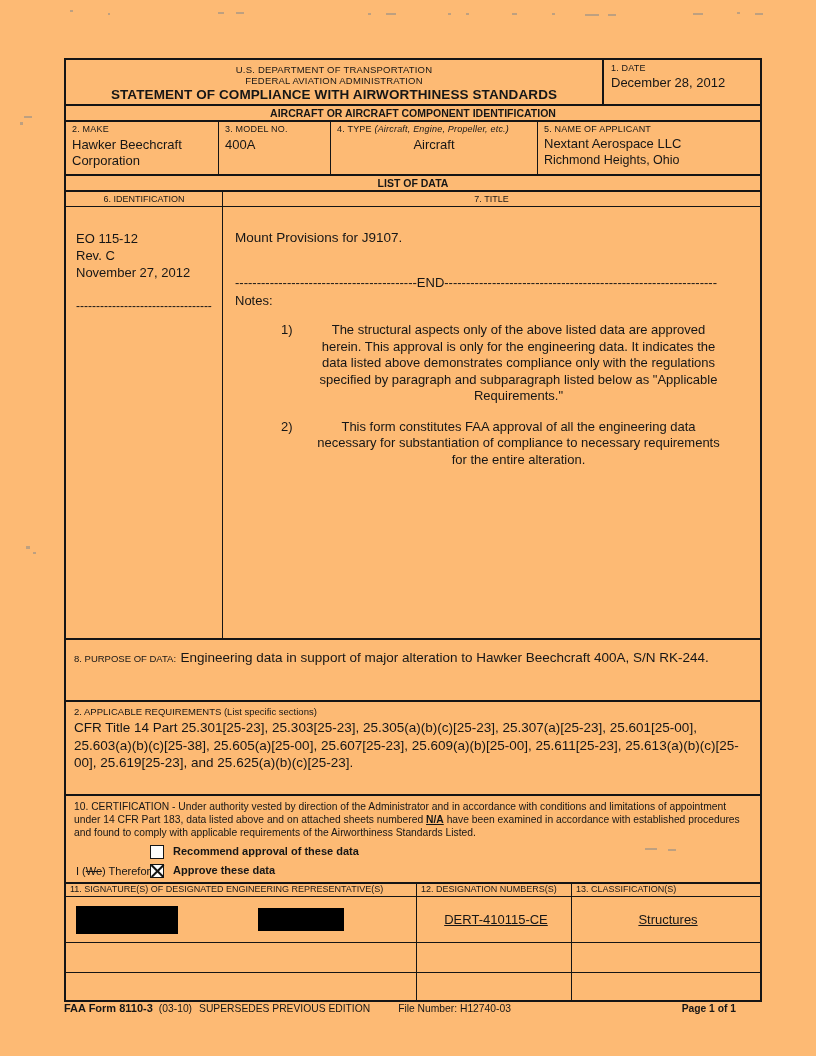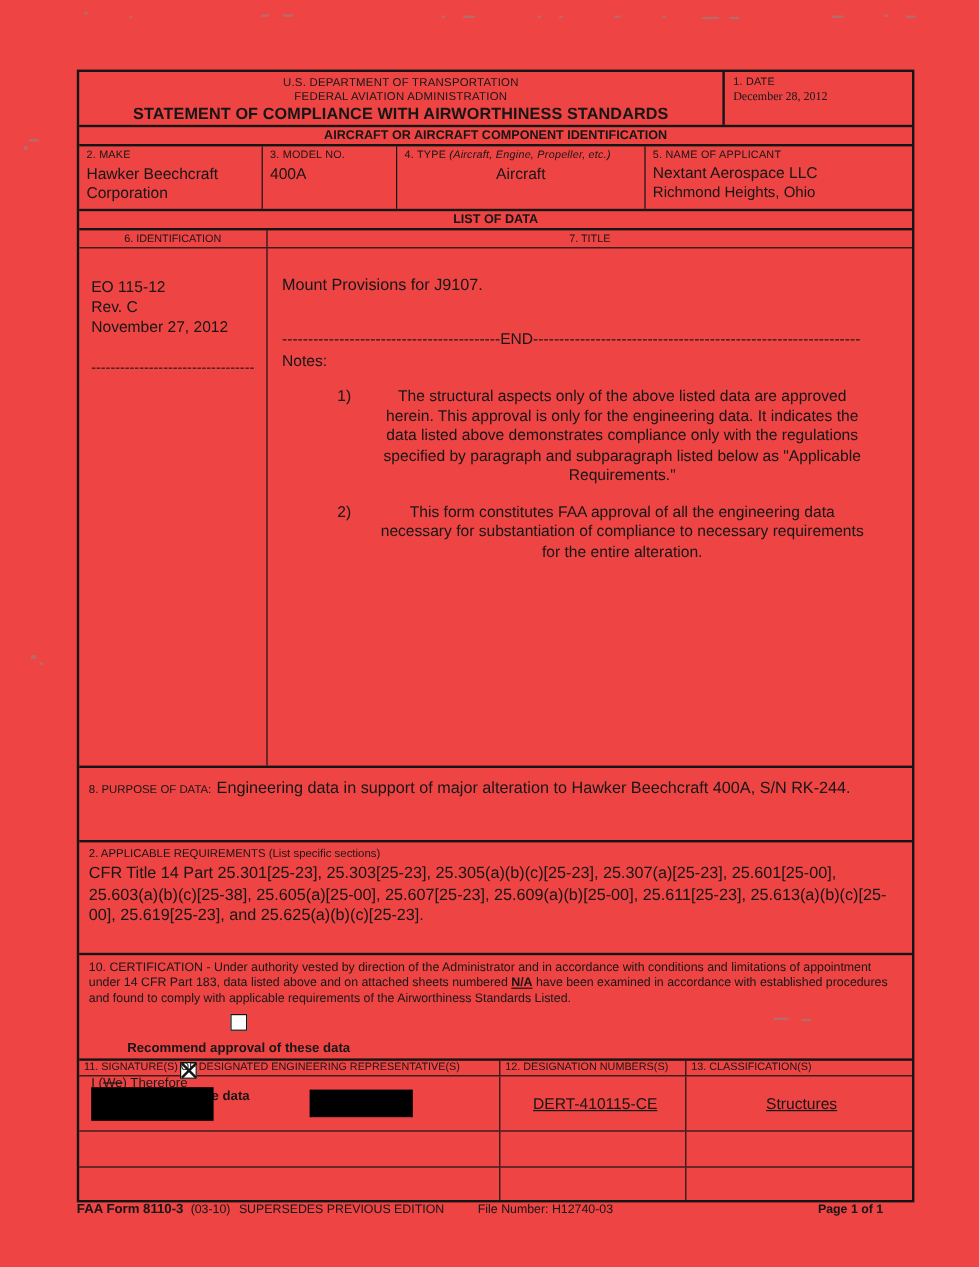--- a/index.html
+++ b/index.html
@@ -1,37 +1,37 @@
 <!DOCTYPE html>
 <html><head>
 <meta charset="utf-8">
 <style>
   * { margin:0; padding:0; box-sizing:border-box; }
   html,body { background:#e8e8e8; }
   .page {
     position:relative; width:816px; height:1056px; margin:0 auto;
-    background:#ef4444; color:#161616;
+    background:#fdba74; color:#161616;
     font-family:"Liberation Sans", sans-serif;
     overflow:hidden;
   }
   .speck { position:absolute; background:#8a8a8a; opacity:.55; }
 
   .form {
     position:absolute; left:64px; top:58px; width:698px;
     border:2px solid #151515;
   }
 
   
   .hdr-row { display:flex; height:44px; }
   .hdr-main { flex:1; text-align:center; padding-top:4px; }
   .agency { font-size:9.5px; letter-spacing:.2px; }
   .form-title { font-size:13.5px; font-weight:bold; margin-top:1px; letter-spacing:.1px; }
   .hdr-date { width:158px; border-left:2px solid #151515; padding:3px 7px; }
   .cell-label { font-size:9px; letter-spacing:.2px; }
-  .date-value { font-size:10px; margin-top:2px;font-family:Liberation Serif, serif; }
+  .date-value { font-size:13px; margin-top:2px; }
 
   .band {
     border-top:2px solid #151515; text-align:center;
     font-weight:bold; font-size:10.5px; height:16px; line-height:15px;
   }
 
   
   .id-row { display:flex; border-top:2px solid #151515; height:54px; }
   .id-cell { padding:2px 6px; }
   .id-cell + .id-cell { border-left:1.5px solid #151515; }
@@ -69,21 +69,21 @@
   .sec9-label { font-size:9.5px; }
   .sec9-value { font-size:13.5px; line-height:17.5px; margin-top:2px; }
 
   
   .sec10 { border-top:2px solid #151515; height:88px; padding:5px 8px 0; }
   .cert-text { font-size:10.3px; line-height:12.8px; max-width:684px; }
   .na { text-decoration:underline; font-weight:bold; }
   .chk-row { display:flex; align-items:center; position:relative; }
   .chk-row1 { margin-top:6px; }
   .chk-row2 { margin-top:5px; }
-  .chk-offset { margin-left:32px; display:flex; align-items:center; gap:9px;flex-direction:column; }
+  .chk-offset { margin-left:76px; display:flex; align-items:flex-start; gap:9px; }
   .chk-label { font-weight:bold; font-size:11px; }
   .therefore { position:absolute; left:2px; font-size:11px; }
   .strike { text-decoration:line-through; }
   .checkbox { width:14px; height:14px; border:1.5px solid #151515; position:relative; flex:none; background:#fdfdfc; }
   .checkbox.checked::before, .checkbox.checked::after {
     content:""; position:absolute; left:-2.5px; top:4.8px; width:17px; height:1.6px;
     background:#151515;
   }
   .checkbox.checked::before { transform:rotate(45deg); }
   .checkbox.checked::after { transform:rotate(-45deg); }

